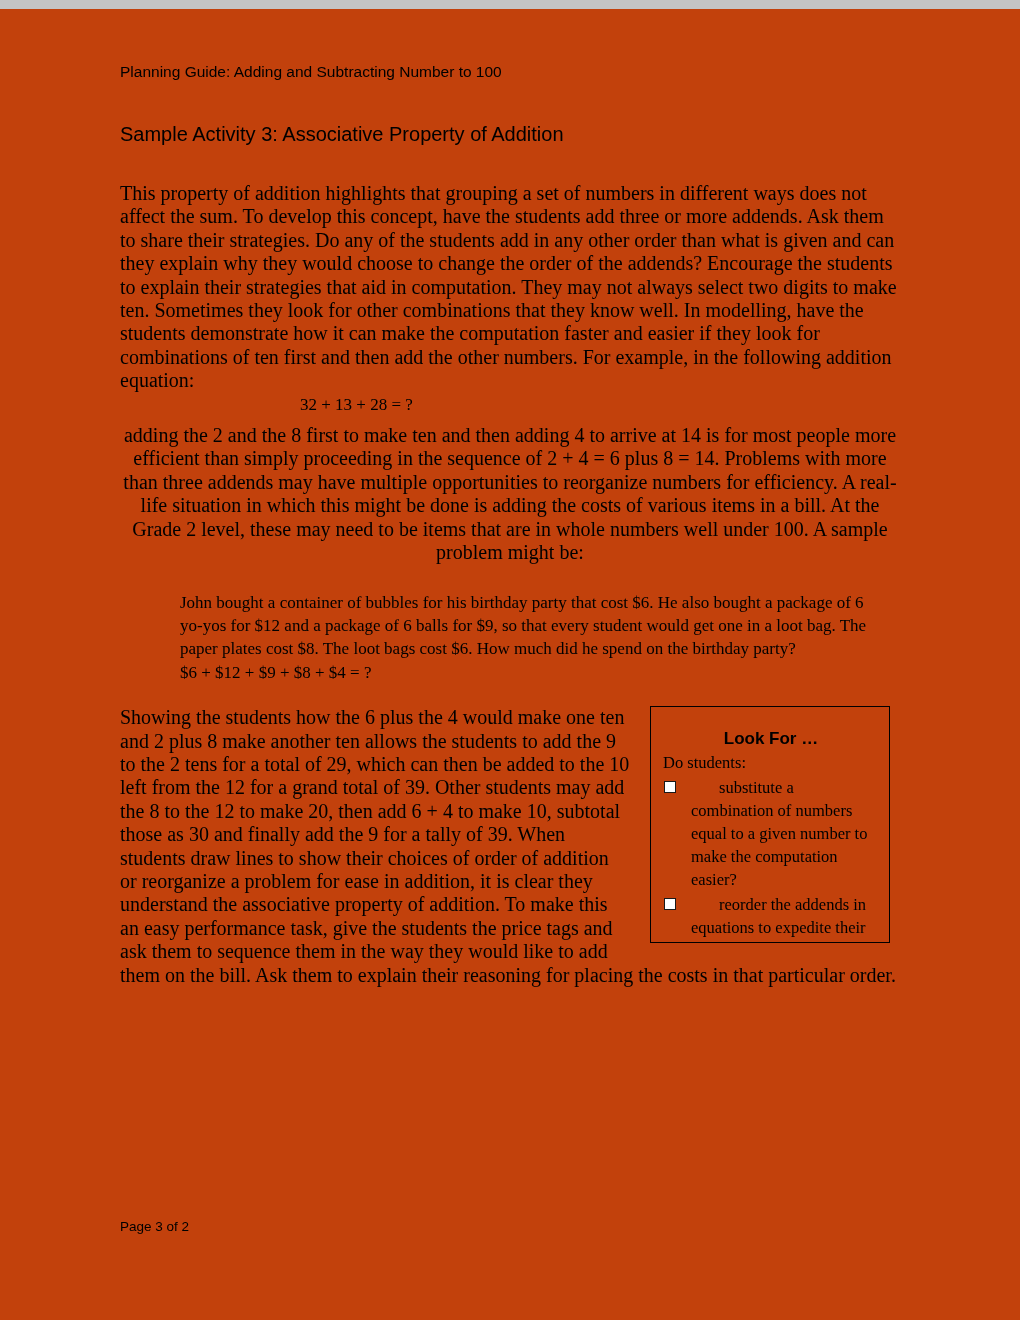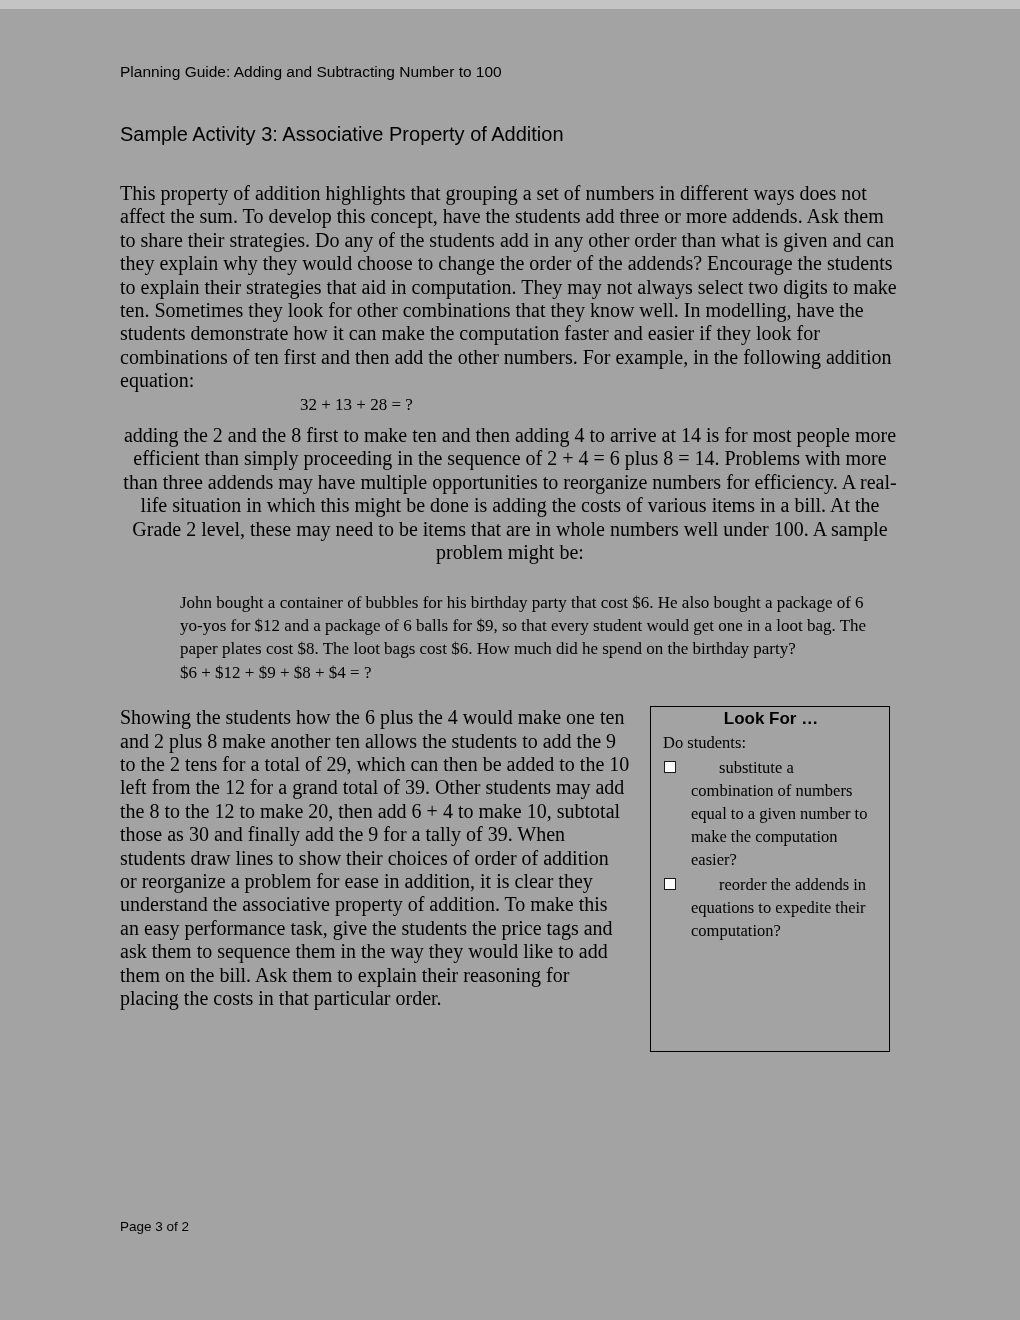--- a/index.html
+++ b/index.html
@@ -3,21 +3,21 @@
 <meta charset="utf-8">
 <style>
   * { margin: 0; padding: 0; box-sizing: border-box; }
   html, body { background: #ffffff; }
   body { width: 1020px; font-family: "Liberation Serif", serif; color: #000; }
 
   .page {
     position: relative;
     width: 1020px;
     height: 1320px;
-    background: #a3a3a3;
+    background: #c2410c;
     overflow: hidden;
   }
 
   .top-strip {
     width: 100%;
     height: 9px;
     background: #c4c4c4;
   }
 
   .content {
@@ -66,25 +66,25 @@
     margin-left: 60px;
   }
 
   .para-4-wrap {
     margin-top: 22px;
   }
 
   .lookfor-box {
     float: right;
     width: 240px;
-    height: 346px;
+    height: 237px;
     margin-left: 20px;
     margin-right: 10px;
     border: 1px solid #000;
-    padding: 0 10px 0 12px;
+    padding: 20px 10px 0 12px;
     overflow: hidden;
     font-size: 16.5px;
     line-height: 23px;
   }
 
   .lookfor-title {
     font-family: "Liberation Sans", sans-serif;
     font-weight: bold;
     font-size: 17px;
     text-align: center;

